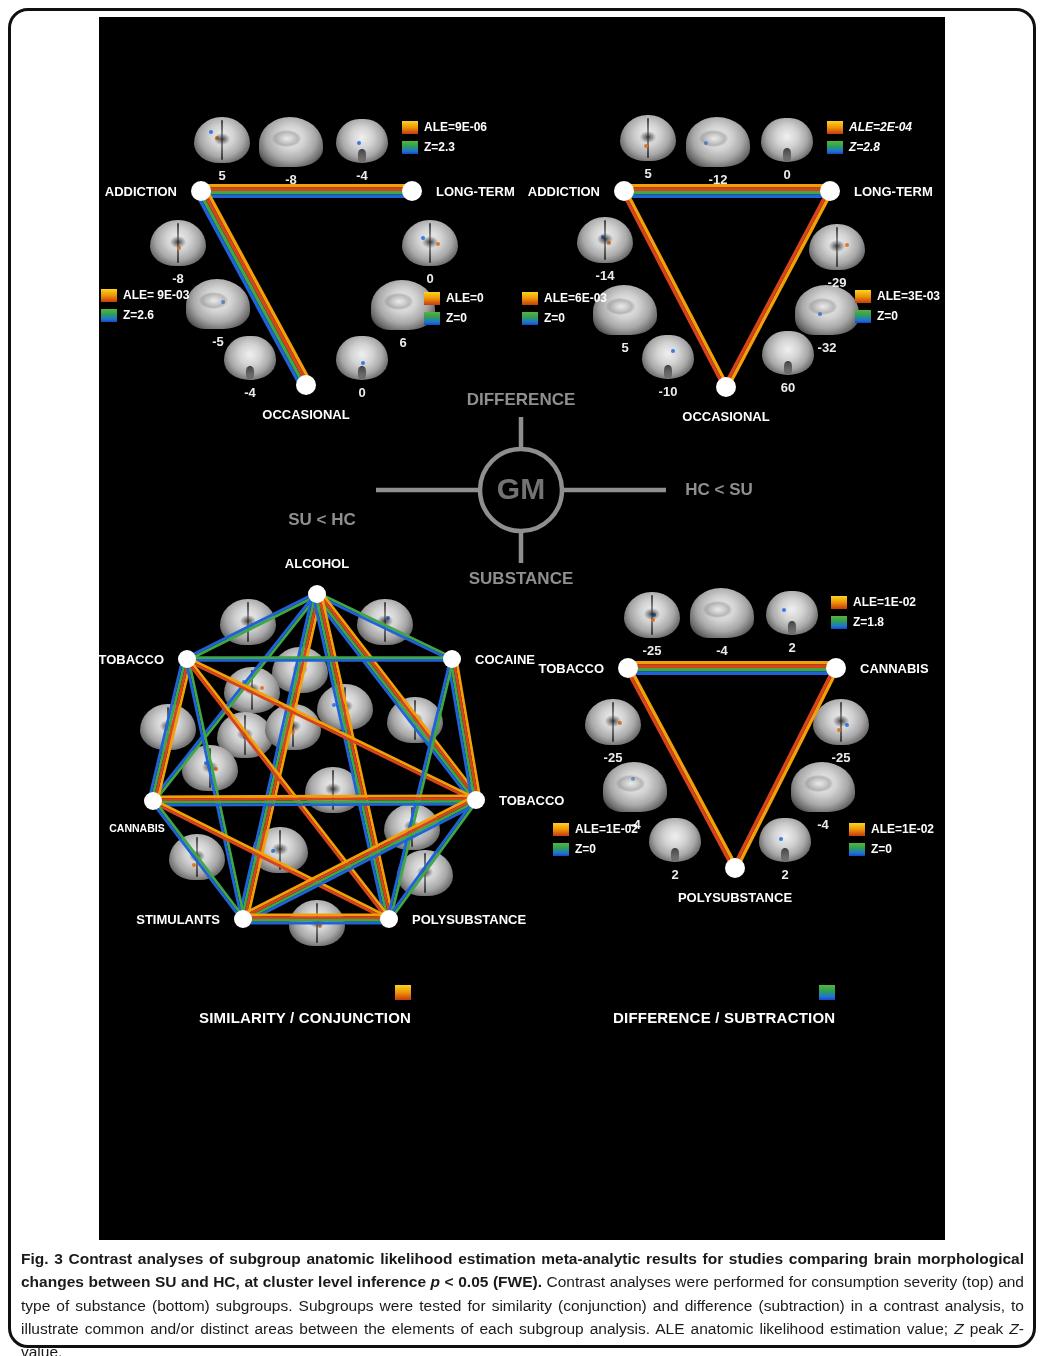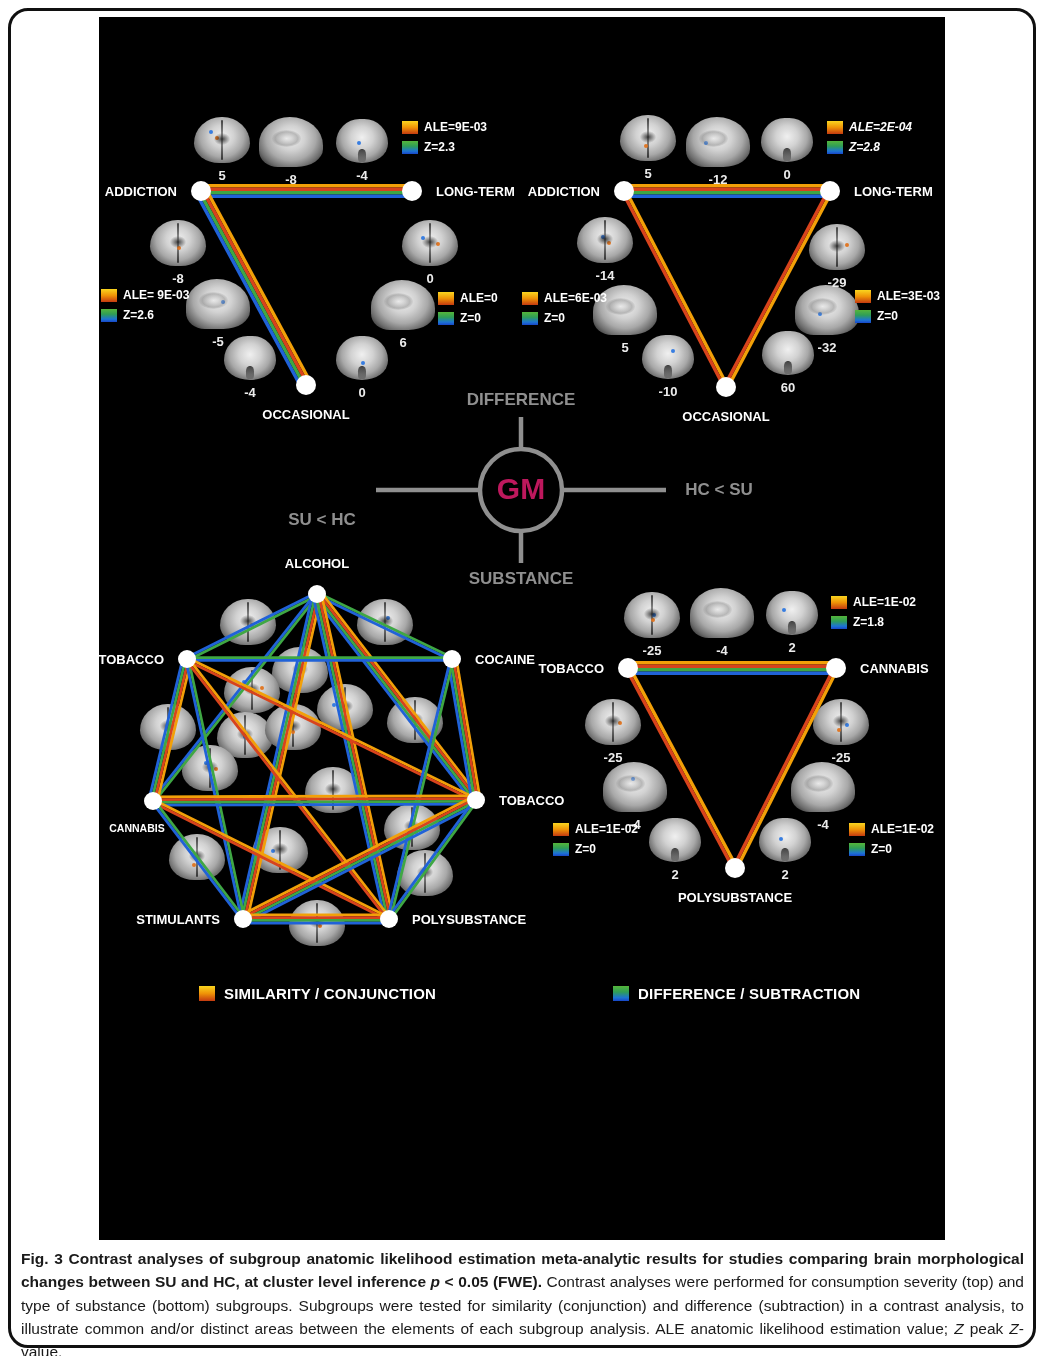--- a/index.html
+++ b/index.html
@@ -25,31 +25,31 @@
   .dot{position:absolute;width:4px;height:4px;border-radius:50%;opacity:.95;}
   .node-label{position:absolute;color:#fff;font-weight:700;font-size:13px;white-space:nowrap;}
   .node-label-small{font-size:10.5px;}
   .coord-label{position:absolute;transform:translate(-50%,0);color:#ececec;font-weight:700;font-size:13px;}
   .chip{position:absolute;display:flex;flex-direction:column;gap:6px;}
   .chip-row{display:flex;align-items:center;gap:6px;}
   .chip-swatch{width:16px;height:13px;flex:0 0 auto;}
   .chip-text{color:#fff;font-weight:700;font-size:12px;white-space:nowrap;}
   .swatch-sim{background:linear-gradient(180deg,#f9d51f,#ef9307 50%,#c43a10);}
   .swatch-diff{background:linear-gradient(180deg,#55b53a,#2f9e57 40%,#1d74d4 78%,#1846c8);}
-  .big-legend{position:absolute;display:flex;align-items:center;gap:9px;z-index:4;}
+  .big-legend{position:absolute;display:flex;align-items:flex-end;gap:9px;z-index:4;flex-direction:column;}
   .big-swatch{width:16px;height:15px;flex:0 0 auto;}
   .big-legend-text{color:#fff;font-weight:700;font-size:15px;letter-spacing:.2px;white-space:nowrap;}
   #legend-sim{left:199px;top:985px;}
   #legend-diff{left:613px;top:985px;}
   .hub-label{position:absolute;color:#8f8f8f;font-weight:700;font-size:17px;transform:translate(-50%,-50%);white-space:nowrap;z-index:4;}
   .hub-top{left:521px;top:400px;}
   .hub-bottom{left:521px;top:579px;}
   .hub-left{left:322px;top:490px;margin-top:30px;}
   .hub-right{left:719px;top:490px;}
-  .hub-gm{position:absolute;left:521px;top:490px;transform:translate(-50%,-52%);color:#be185d;font-weight:700;font-size:30px;z-index:4;}
+  .hub-gm{position:absolute;left:521px;top:490px;transform:translate(-50%,-52%);color:#737373;font-weight:700;font-size:30px;z-index:4;}
   .caption{position:absolute;left:21px;top:1247px;width:1003px;margin:0;color:#1a1a1a;font-size:15.5px;line-height:1.5;text-align:justify;z-index:5;}
 </style>
 </head>
 <body>
 
 <div class="page">
   <div class="frame"></div>
   <div class="canvas"></div>
 
   <div id="brains">
@@ -406,38 +406,38 @@
       <div class="coord-label" style="left: 792px; top: 640px;">2</div>
       <div class="coord-label" style="left: 613px; top: 750px;">-25</div>
       <div class="coord-label" style="left: 635px; top: 817px;">-4</div>
       <div class="coord-label" style="left: 675px; top: 867px;">2</div>
       <div class="coord-label" style="left: 841px; top: 750px;">-25</div>
       <div class="coord-label" style="left: 823px; top: 817px;">-4</div>
       <div class="coord-label" style="left: 785px; top: 867px;">2</div>
       <div class="chip" style="left: 402px; top: 120px;">
         <div class="chip-row">
           <div class="chip-swatch swatch-sim"></div>
-          <div class="chip-text">ALE=9E-03</div>
+          <div class="chip-text">ALE=9E-06</div>
         </div>
         <div class="chip-row">
           <div class="chip-swatch swatch-diff"></div>
           <div class="chip-text">Z=2.3</div>
         </div>
       </div>
       <div class="chip" style="left: 101px; top: 288px;">
         <div class="chip-row">
           <div class="chip-swatch swatch-sim"></div>
           <div class="chip-text">ALE= 9E-03</div>
         </div>
         <div class="chip-row">
           <div class="chip-swatch swatch-diff"></div>
           <div class="chip-text">Z=2.6</div>
         </div>
       </div>
-      <div class="chip" style="left: 438px; top: 291px;">
+      <div class="chip" style="left: 424px; top: 291px;">
         <div class="chip-row">
           <div class="chip-swatch swatch-sim"></div>
           <div class="chip-text">ALE=0</div>
         </div>
         <div class="chip-row">
           <div class="chip-swatch swatch-diff"></div>
           <div class="chip-text">Z=0</div>
         </div>
       </div>
       <div class="chip" style="left: 522px; top: 291px;">

